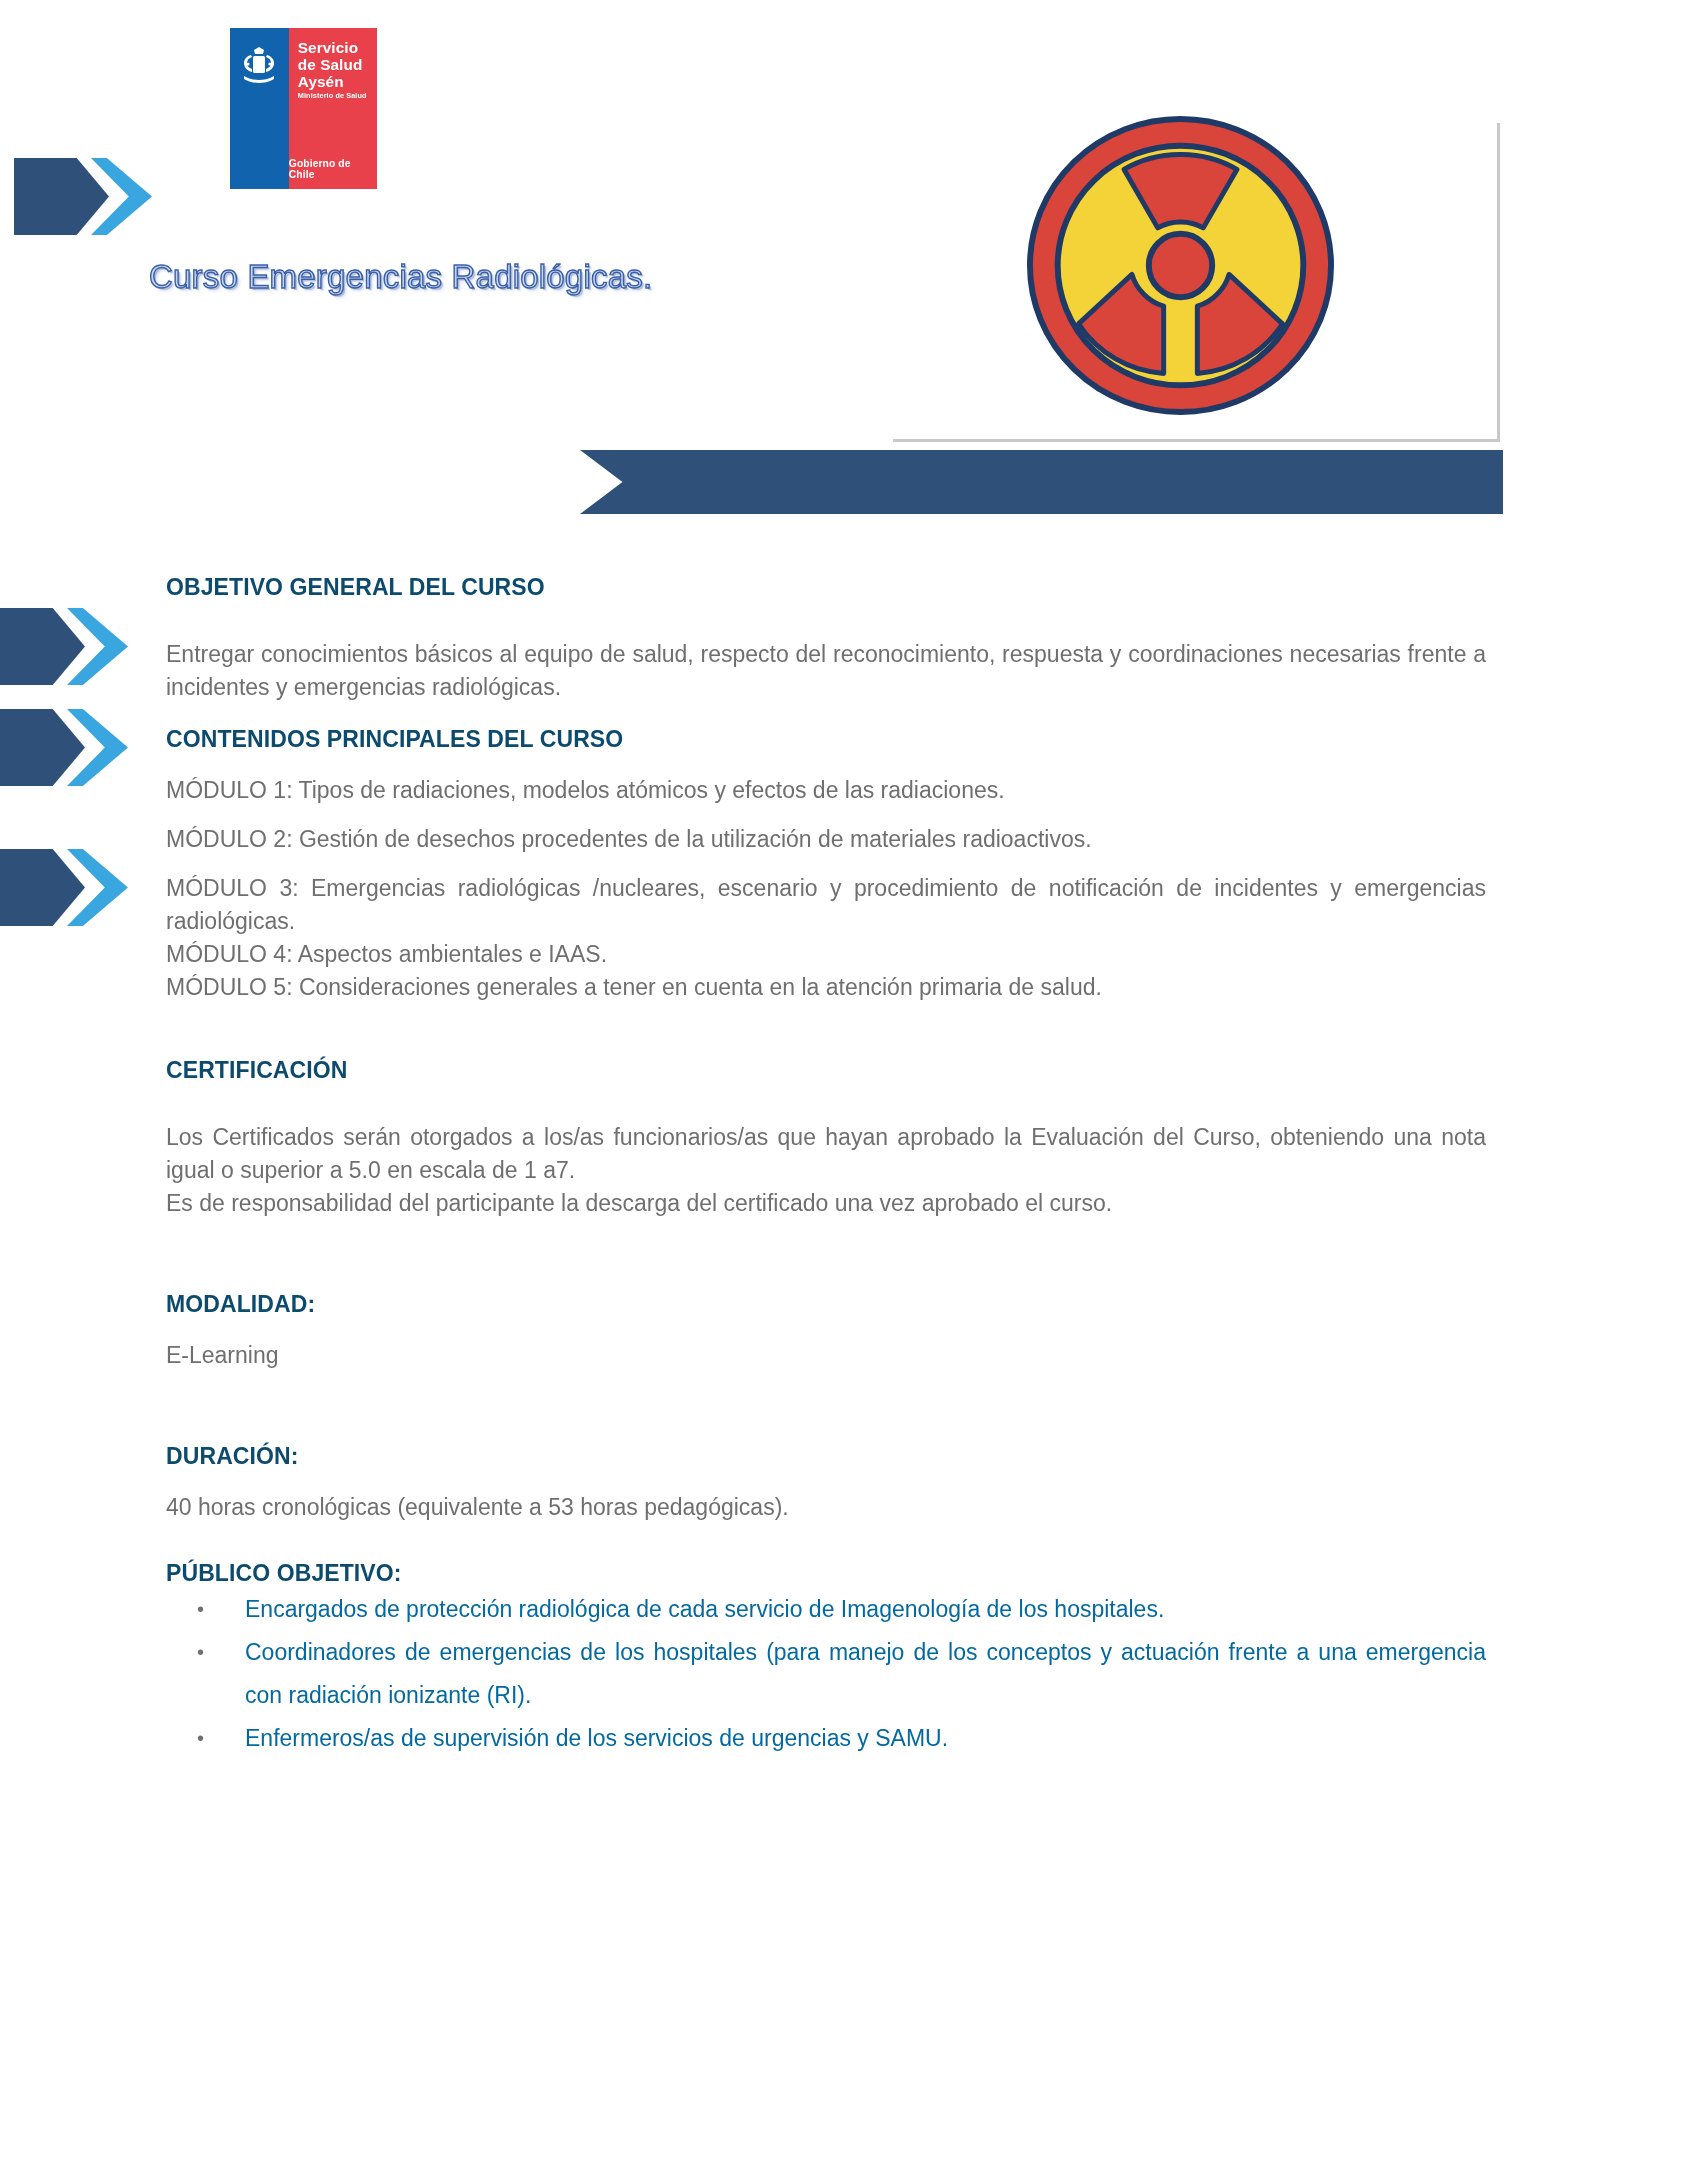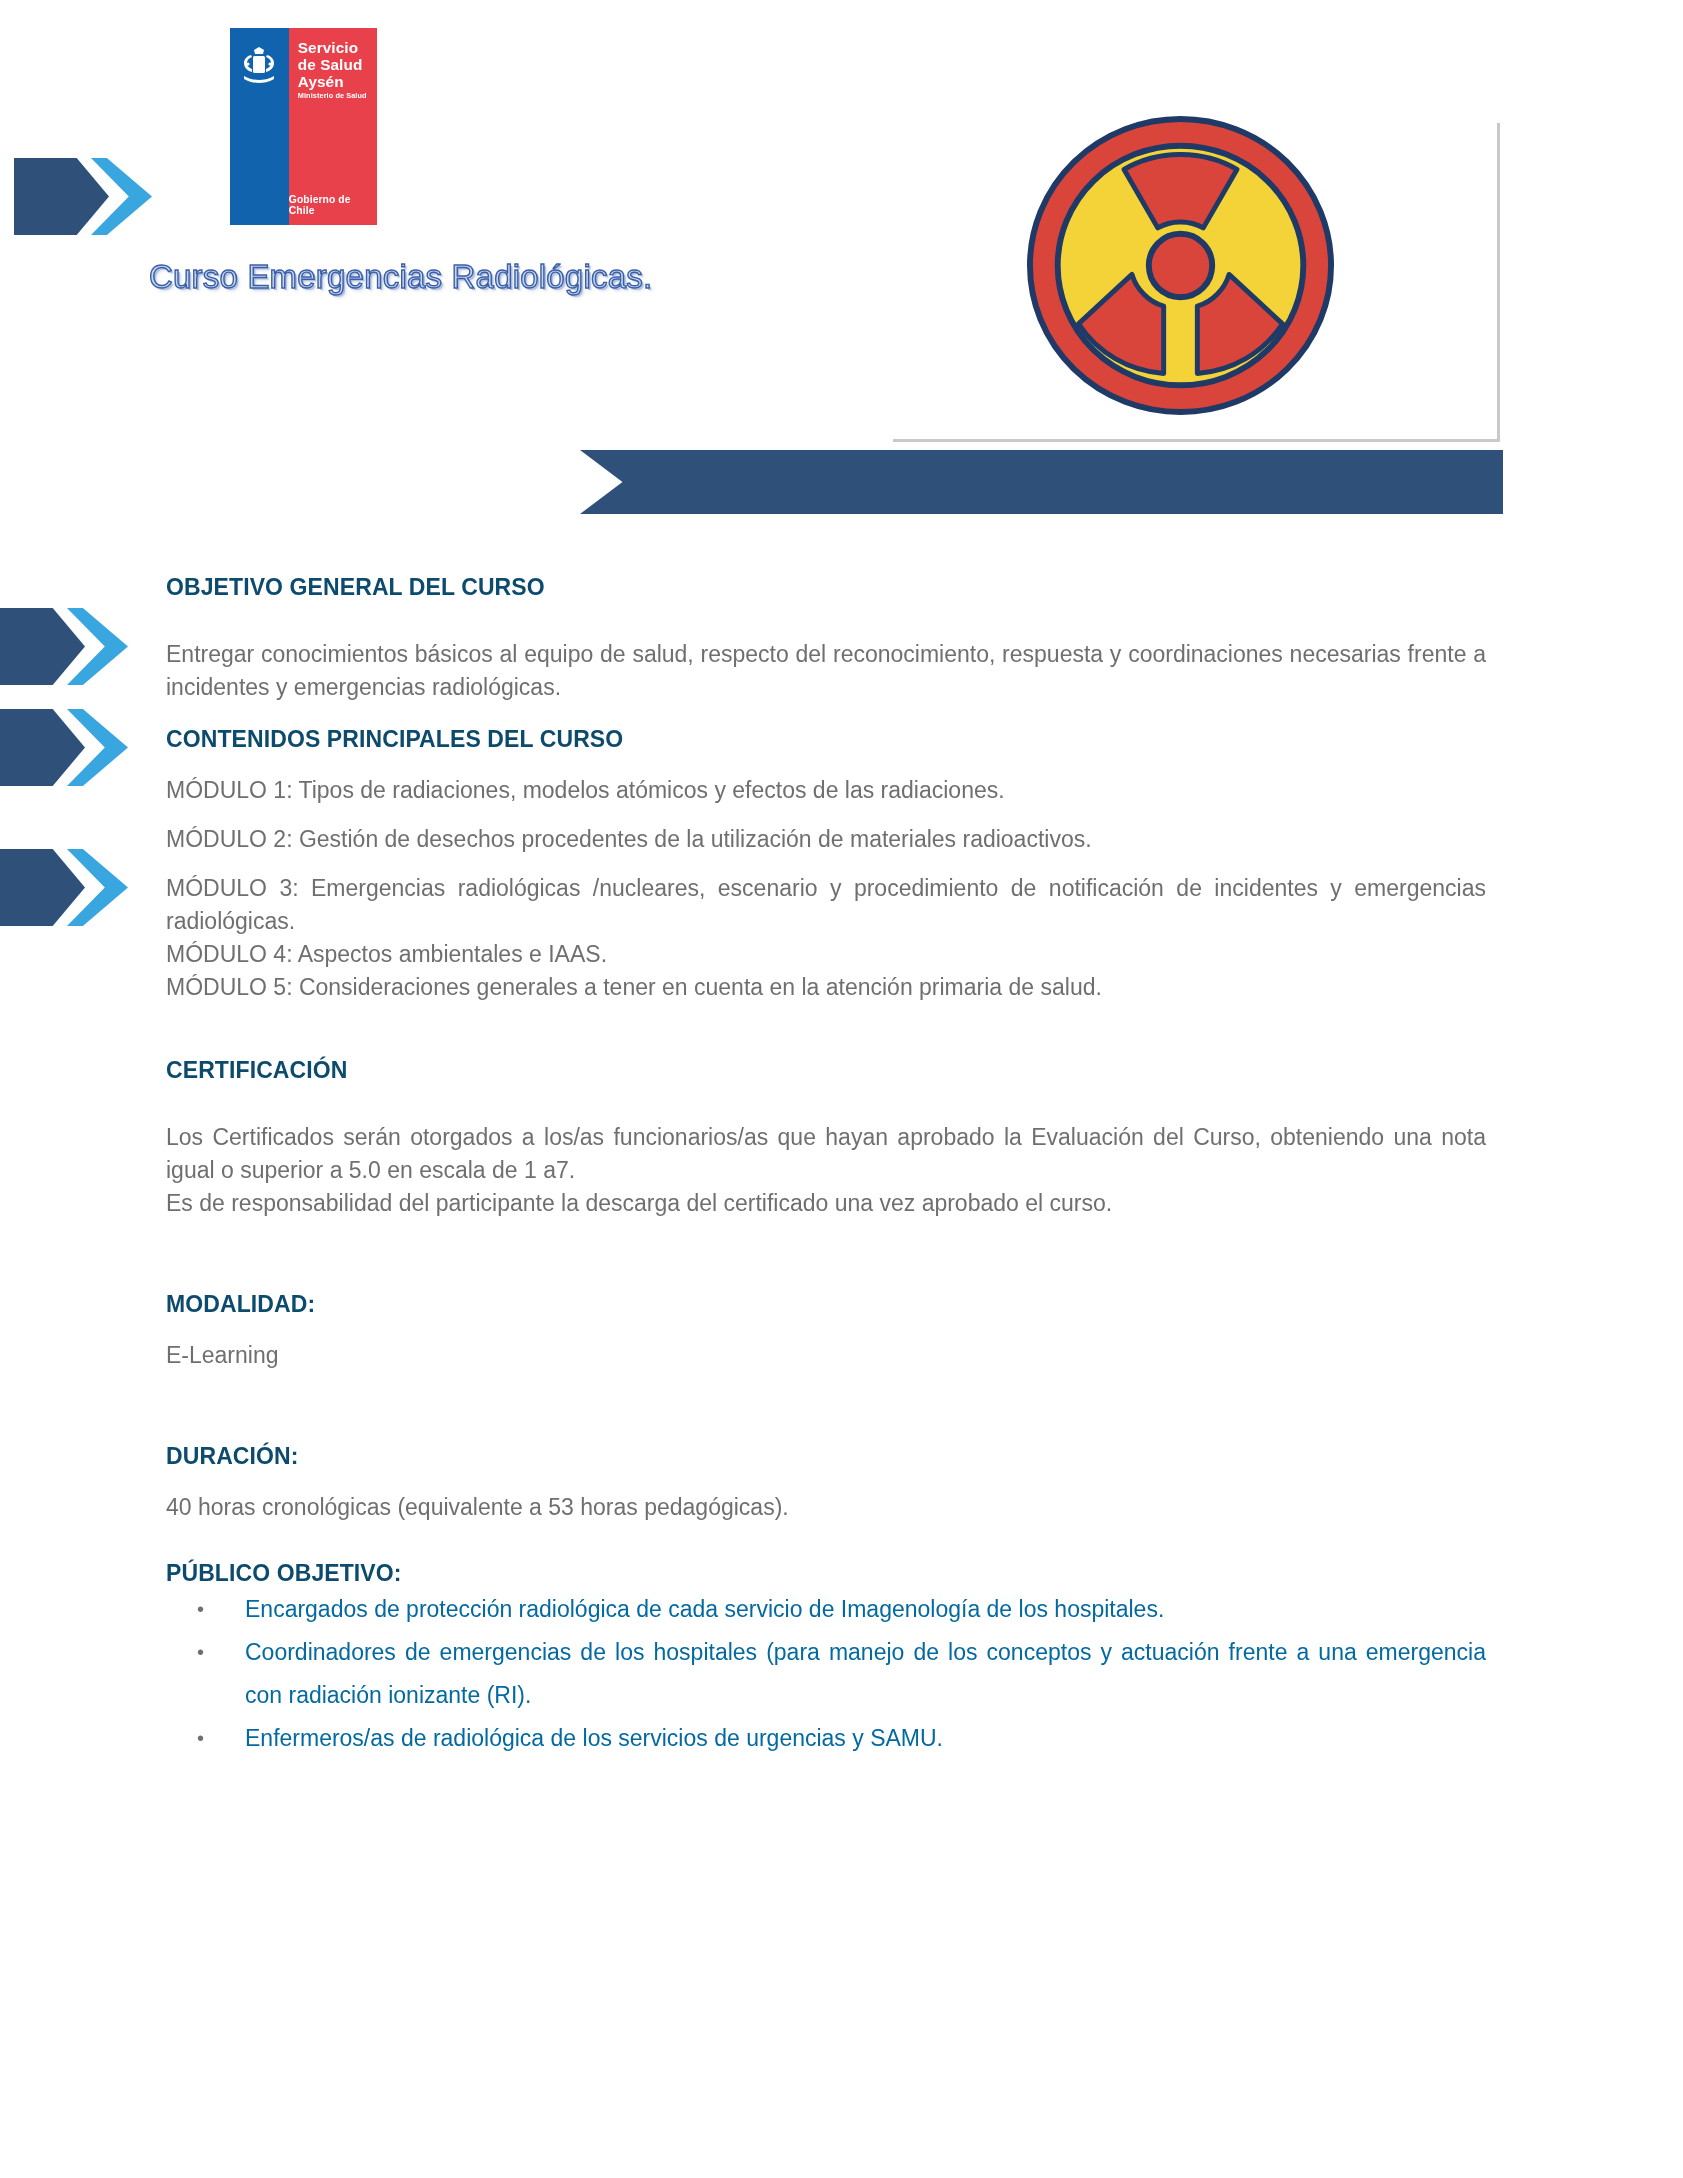--- a/index.html
+++ b/index.html
@@ -23,21 +23,21 @@
   }
 
   
 
   
   .logo {
     position: absolute;
     left: 230px;
     top: 28px;
     width: 147px;
-    height: 197px;
+    height: 161px;
     display: flex;
     box-shadow: 0 0 0 0 transparent;
   }
   .logo-blue {
     width: 40%;
     background: #1163AE;
     position: relative;
   }
   .logo-red {
     width: 60%;
@@ -313,19 +313,19 @@
     <div class="gap-xl"></div>
     <h2 class="sec">DURACIÓN:</h2>
     <div class="gap-sm"></div>
     <p class="body-txt">40 horas cronológicas (equivalente a 53 horas pedagógicas).</p>
 
     <div class="gap-md"></div>
     <h2 class="sec">PÚBLICO OBJETIVO:</h2>
     <ul class="bullets">
       <li>Encargados de protección radiológica de cada servicio de Imagenología de los hospitales.</li>
       <li>Coordinadores de emergencias de los hospitales (para manejo de los conceptos y actuación frente a una emergencia con radiación ionizante (RI).</li>
-      <li>Enfermeros/as de radiológica de los servicios de urgencias y SAMU.</li>
+      <li>Enfermeros/as de supervisión de los servicios de urgencias y SAMU.</li>
     </ul>
 
   </div>
 
 </div>
 
 
 </body></html>

